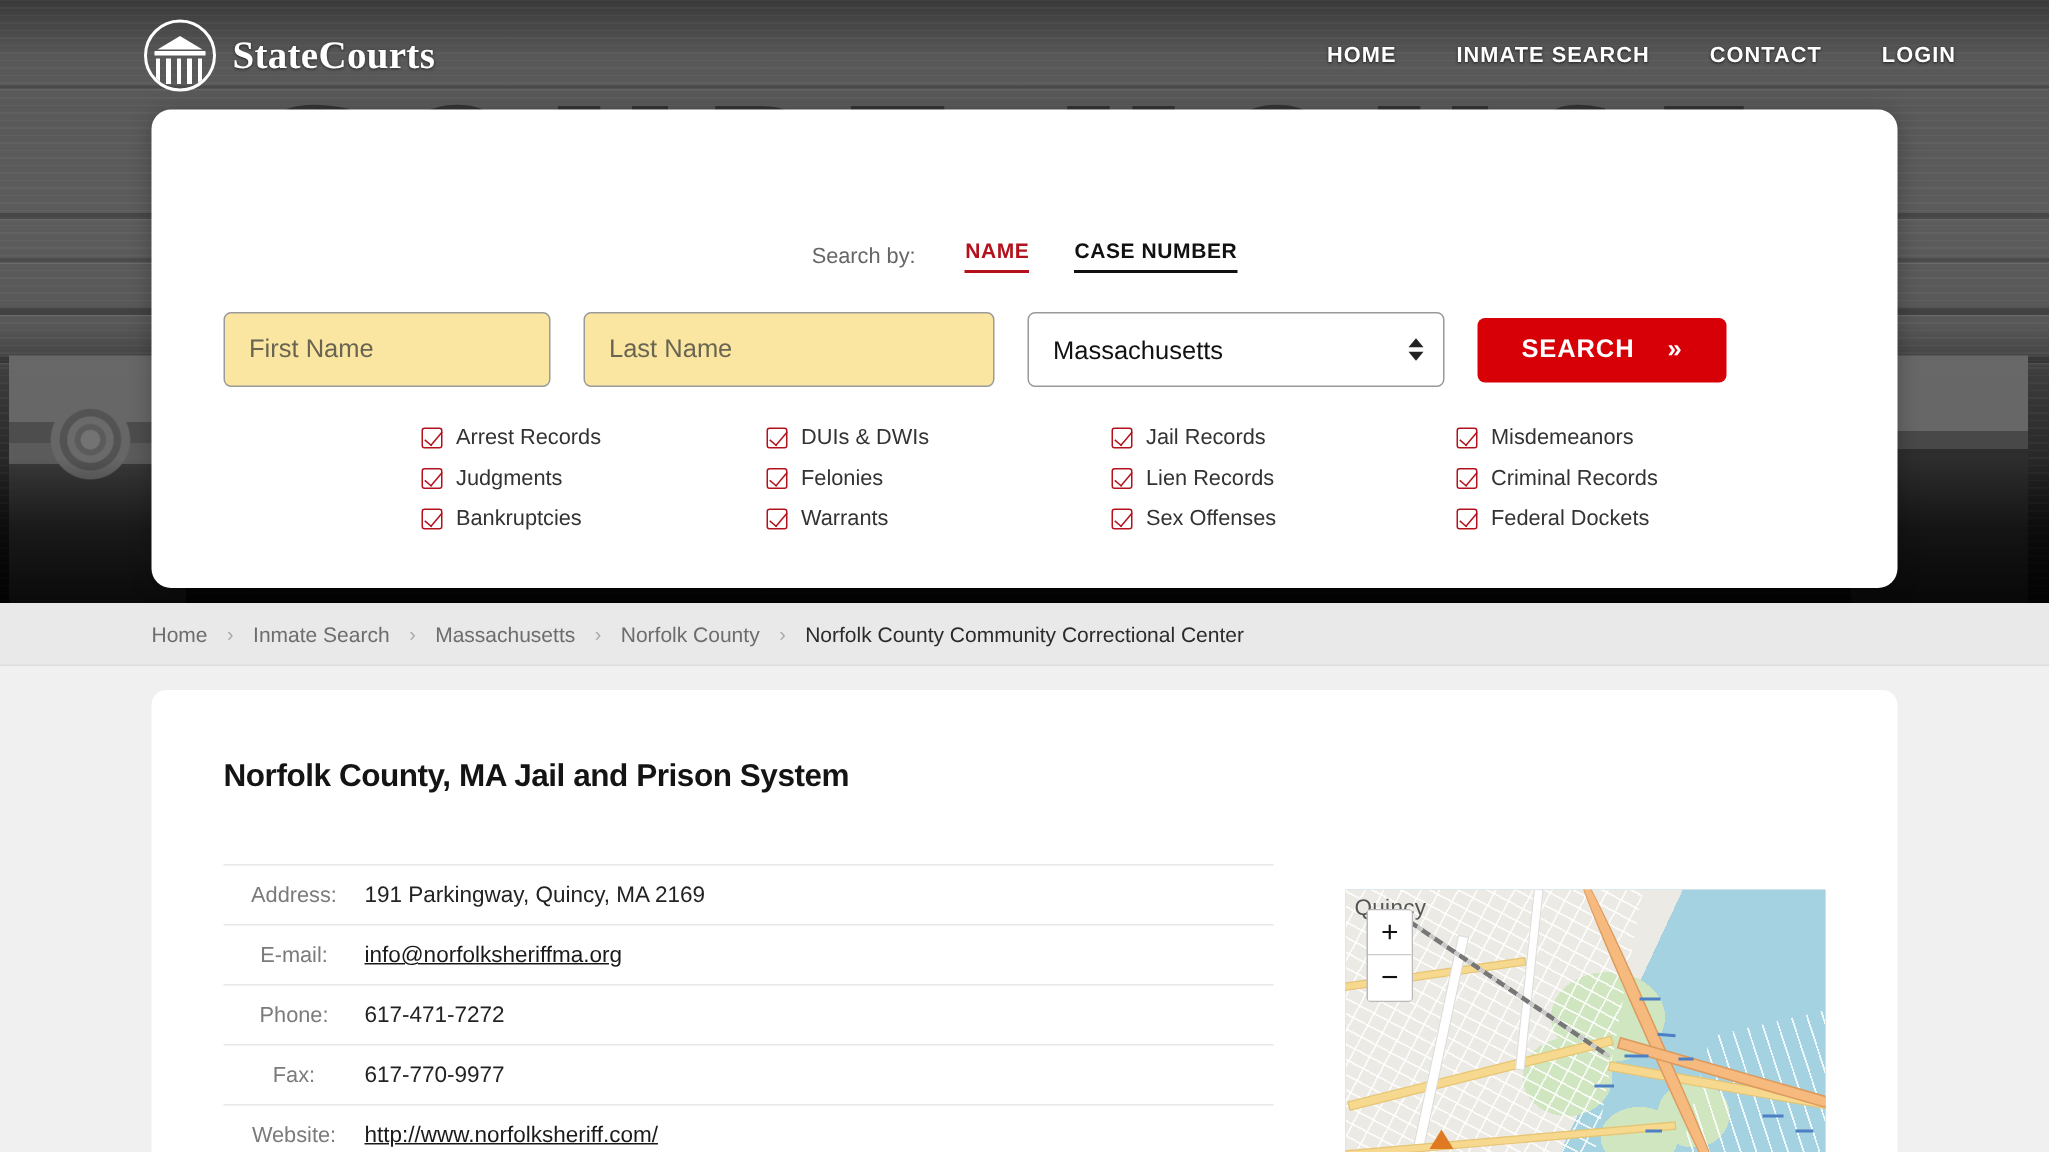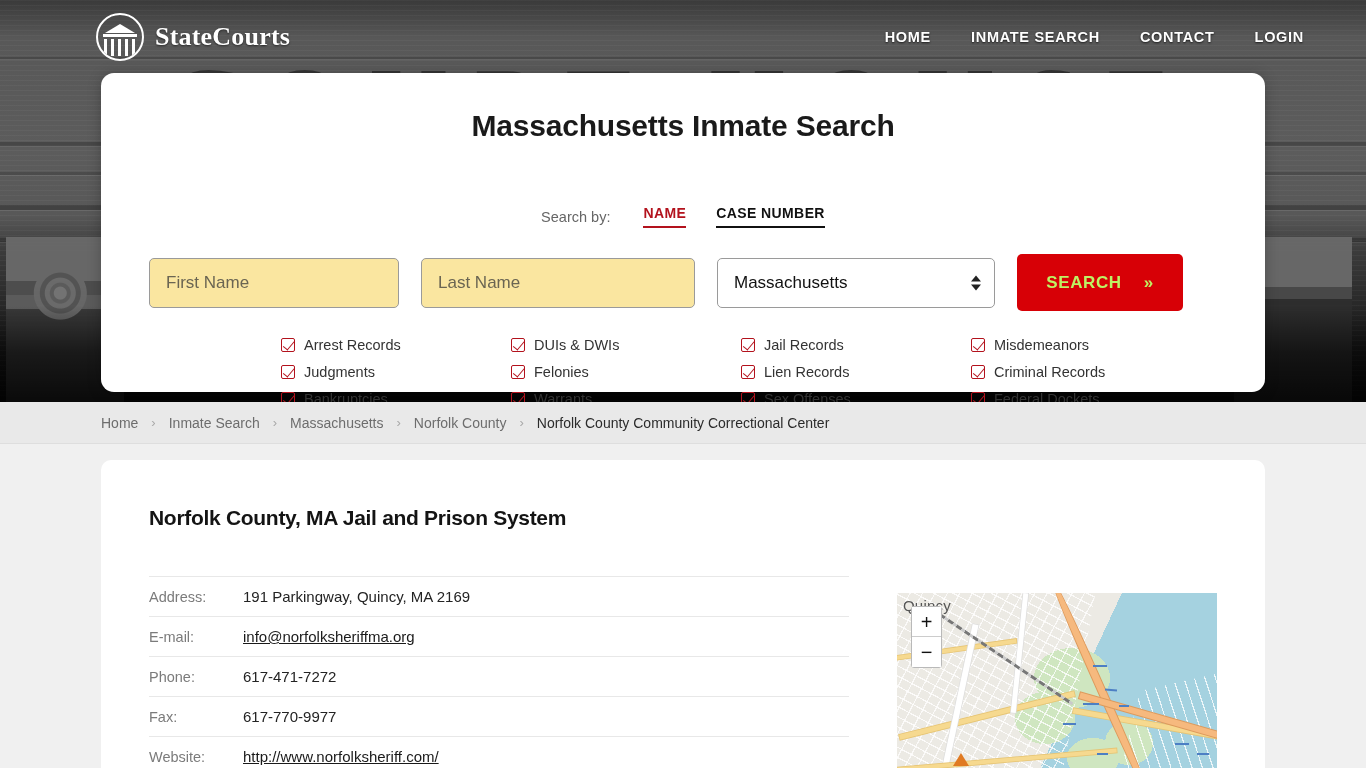--- a/index.html
+++ b/index.html
@@ -162,43 +162,43 @@
     height: 50px;
     border: 1px solid #9a9a9a;
     border-radius: 5px;
     background: #fae6a0;
     font-size: 17px; color: #5b5b4a;
     padding: 0 16px;
     font-family: "Liberation Sans", sans-serif;
     outline: none;
   }
   .field::placeholder { color: #6a6552; opacity: 1; }
-  .field.first { width: 250px; }
+  .field.first { width: 218px; }
   .field.last  { width: 274px; }
   .select-wrap { position: relative; width: 278px; }
   .select {
     width: 100%; height: 50px;
     border: 1px solid #9a9a9a; border-radius: 5px;
     background: #fff; color: #111; font-size: 17px;
     padding: 0 34px 0 16px;
     appearance: none; -webkit-appearance: none;
     font-family: "Liberation Sans", sans-serif;
     outline: none; cursor: pointer;
   }
   .select-arrows {
     position: absolute; right: 14px; top: 50%; transform: translateY(-50%);
     display: flex; flex-direction: column; gap: 3px; pointer-events: none;
   }
   .select-arrows i { display: block; width: 0; height: 0; border-left: 5px solid transparent; border-right: 5px solid transparent; }
   .select-arrows i.up { border-bottom: 6px solid #222; }
   .select-arrows i.dn { border-top: 6px solid #222; }
 
   .search-btn {
-    width: 166px; height: 57px;
-    background: #d70006; color: #bef264;
+    width: 166px; height: 43px;
+    background: #d70006; color: #ffffff;
     border: none; border-radius: 5px;
     font-size: 17px; font-weight: 700; letter-spacing: .6px;
     cursor: pointer;
     display: flex; align-items: center; justify-content: center; gap: 22px;
     font-family: "Liberation Sans", sans-serif;
   }
   .search-btn .chev { font-size: 17px; }
 
   .records {
     display: grid;
@@ -251,21 +251,21 @@
   .page-title {
     font-size: 21px; font-weight: 700; color: #141414;
     margin: 0 0 46px;
     letter-spacing: -.3px;
   }
   .detail-wrap { display: flex; }
   .detail-table { width: 700px; border-collapse: collapse; }
   .detail-table tr { border-bottom: 1px solid #e8e8e8; }
   .detail-table tr:first-child { border-top: 1px solid #e8e8e8; }
   .detail-table th {
-    text-align: left; font-weight: 400;
+    text-align: center; font-weight: 400;
     color: #7b7b7b; font-size: 14.5px;
     width: 94px; padding: 11px 0;
     vertical-align: middle;
   }
   .detail-table td {
     color: #232323; font-size: 15px; padding: 11px 0;
   }
   .detail-table td a { color: #1a1a1a; text-decoration: underline; cursor: pointer; }
 
   
@@ -399,21 +399,20 @@
     </div>
     <div class="nav">
       <a>HOME</a>
       <a>INMATE SEARCH</a>
       <a>CONTACT</a>
       <a>LOGIN</a>
     </div>
   </div>
 
   <div class="search-card">
-    <h1 class="card-title">Massachusetts Inmate Search</h1>
 
     <div class="searchby-row">
       <span class="searchby-label">Search by:</span>
       <span class="tab active">NAME</span>
       <span class="tab inactive">CASE NUMBER</span>
     </div>
 
     <div class="form-row">
       <input class="field first" type="text" placeholder="First Name" style="">
       <input class="field last" type="text" placeholder="Last Name" style="">

